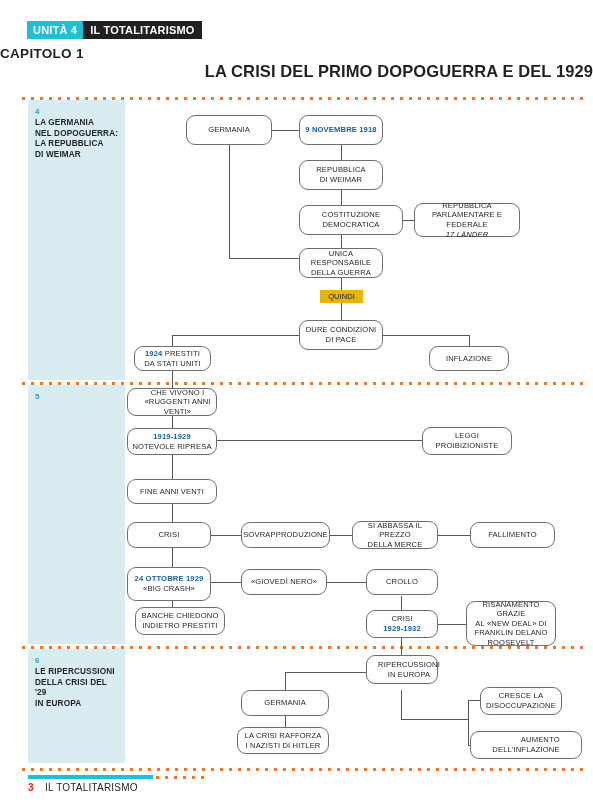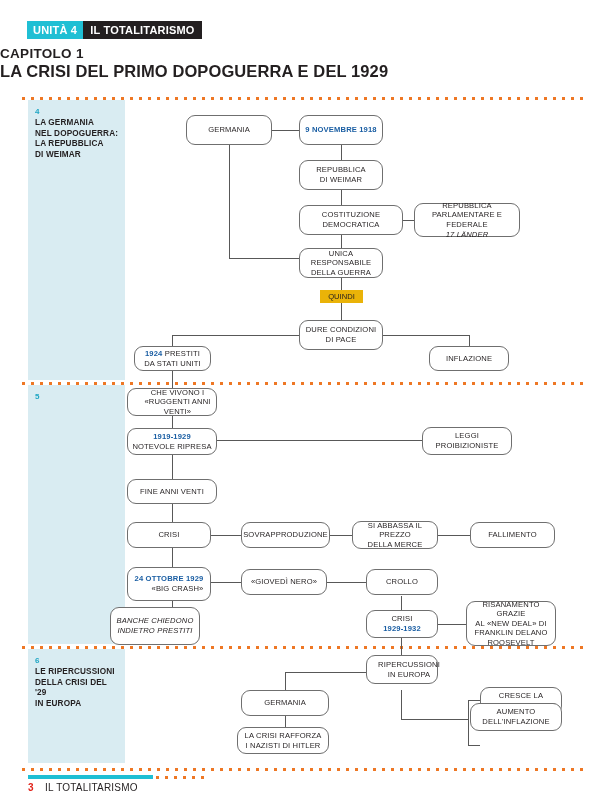--- a/index.html
+++ b/index.html
@@ -36,21 +36,21 @@
     padding: 0 7px;
     display: flex; align-items: center;
   }
   #chapter-label {
     position: absolute; left: 0; right: 0; top: 46px;
     font-size: 13.5px; font-weight: bold;
     letter-spacing: .3px;
   }
   #chapter-title {
     position: absolute; left: 0; right: 0; top: 62px;
-    text-align: left;
+    text-align: right;
     font-size: 16.5px; font-weight: bold;
     letter-spacing: .1px;
   }
 
   
   .dotted-rule {
     position: absolute; left: 22px; right: 10px;
     height: 3px;
     background-image: repeating-linear-gradient(to right,
       #ee7724 0px, #ee7724 3px, rgba(255,255,255,0) 3px, rgba(255,255,255,0) 9px);
@@ -208,48 +208,48 @@
 <div class="node" style="left:127px;top:428px;width:90px;height:27px;"><span><span class="hi">1919-1929</span><span>
 NOTEVOLE RIPRESA</span></span></div>
 <div class="node" style="left:422px;top:427px;width:90px;height:28px;">LEGGI
 PROIBIZIONISTE</div>
 <div class="node" style="left:127px;top:479px;width:90px;height:25px;">FINE ANNI VENTI</div>
 <div class="node" style="left:127px;top:522px;width:84px;height:26px;">CRISI</div>
 <div class="node" style="left:241px;top:522px;width:89px;height:26px;">SOVRAPPRODUZIONE</div>
 <div class="node" style="left:352px;top:521px;width:86px;height:28px;">SI ABBASSA IL PREZZO
 DELLA MERCE</div>
 <div class="node" style="left:470px;top:522px;width:85px;height:26px;">FALLIMENTO</div>
-<div class="node" style="left:127px;top:567px;width:84px;height:34px;text-align:right;"><span><span class="hi">24 OTTOBRE 1929</span><span>
+<div class="node" style="left:127px;top:567px;width:84px;height:34px;"><span><span class="hi">24 OTTOBRE 1929</span><span>
 «BIG CRASH»</span></span></div>
 <div class="node" style="left:241px;top:569px;width:86px;height:26px;">«GIOVEDÌ NERO»</div>
 <div class="node" style="left:366px;top:569px;width:72px;height:26px;">CROLLO</div>
 <div class="node" style="left:366px;top:610px;width:72px;height:28px;"><span><span>CRISI
 </span><span class="hi">1929-1932</span></span></div>
 <div class="node" style="left:466px;top:601px;width:90px;height:45px;">RISANAMENTO GRAZIE
 AL «NEW DEAL» DI
 FRANKLIN DELANO
 ROOSEVELT</div>
-<div class="node" style="left:110px;top:607px;width:90px;height:38px;font-style:italic;">BANCHE CHIEDONO
+<div class="node" style="left:135px;top:607px;width:90px;height:28px;">BANCHE CHIEDONO
 INDIETRO PRESTITI</div>
 
 <div class="ln lnh" style="left:285px;top:672px;width:81px;"></div>
 <div class="ln lnv" style="left:285px;top:672px;height:18px;"></div>
 <div class="ln lnv" style="left:401px;top:690px;height:29px;"></div>
 <div class="ln lnh" style="left:401px;top:719px;width:67px;"></div>
 <div class="ln lnv" style="left:468px;top:700px;height:45px;"></div>
 <div class="ln lnh" style="left:468px;top:700px;width:12px;"></div>
 <div class="ln lnh" style="left:468px;top:745px;width:12px;"></div>
 <div class="ln lnv" style="left:285px;top:716px;height:11px;"></div>
 
 <div class="node" style="left:366px;top:655px;width:72px;height:29px;padding-left:16px;">RIPERCUSSIONI
 IN EUROPA</div>
 <div class="node" style="left:241px;top:690px;width:88px;height:26px;">GERMANIA</div>
 <div class="node" style="left:237px;top:727px;width:92px;height:27px;">LA CRISI RAFFORZA
 I NAZISTI DI HITLER</div>
 <div class="node" style="left:480px;top:687px;width:82px;height:28px;">CRESCE LA
 DISOCCUPAZIONE</div>
-<div class="node" style="left:470px;top:703px;width:92px;height:28px;">AUMENTO
+<div class="node" style="left:470px;top:731px;width:112px;height:28px;text-align:right;">AUMENTO
 DELL'INFLAZIONE</div>
 
 <div id="footer-bar"></div>
 <div id="footer-dots"></div>
 <div id="footer-page">3</div>
 <div id="footer-topic">IL TOTALITARISMO</div>
 
 </body></html>

